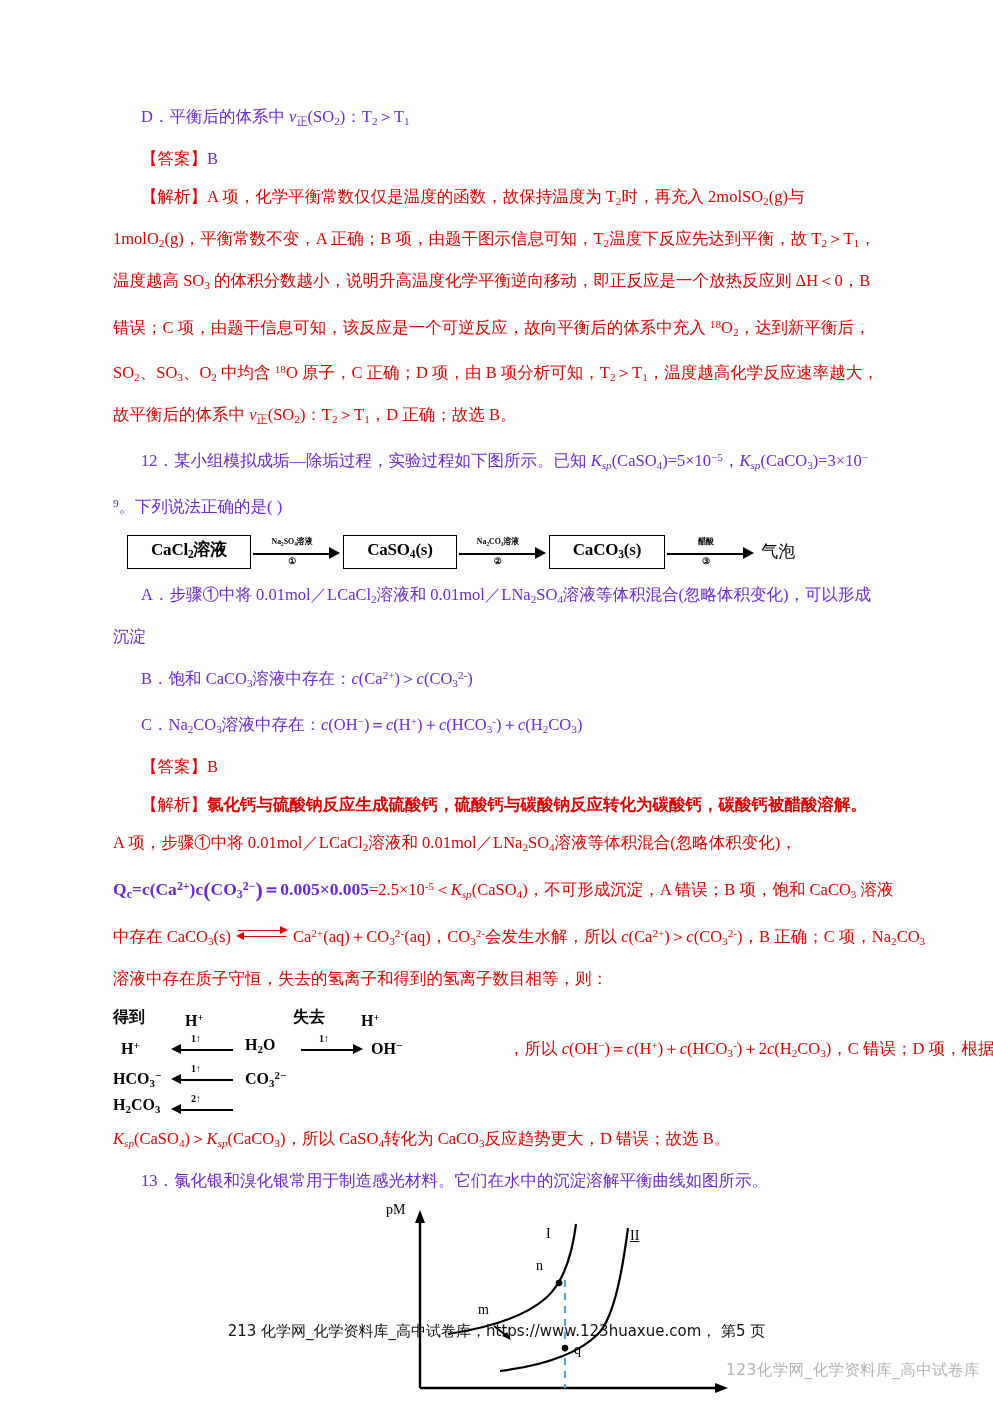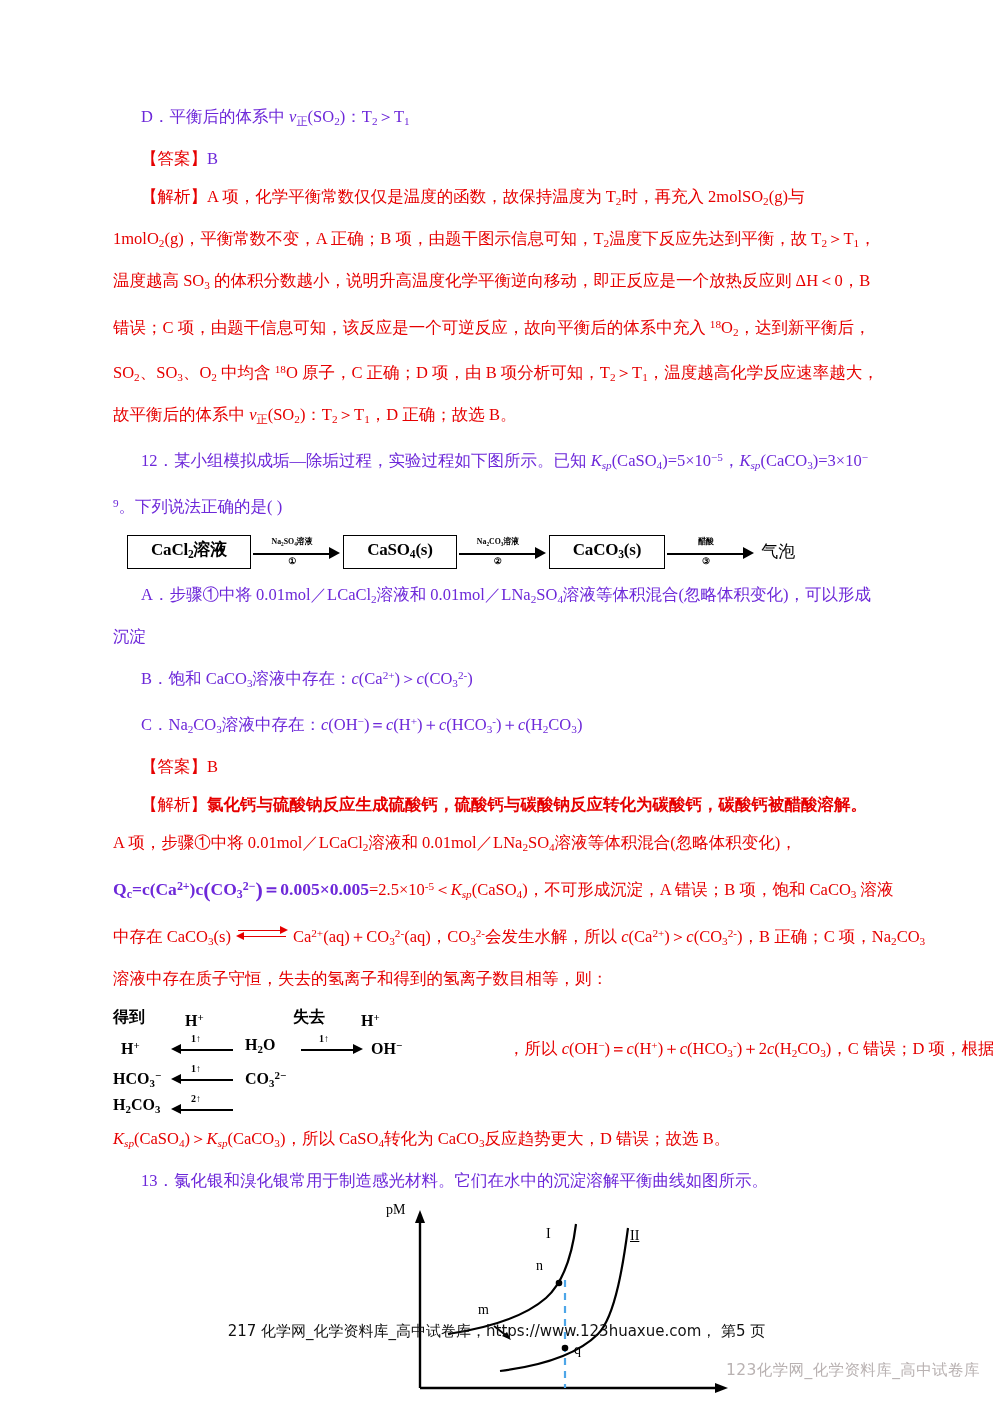--- a/index.html
+++ b/index.html
@@ -434,16 +434,16 @@
         <div class="glabel" style="left:168px; top:20px;">I</div>
         <div class="glabel" style="left:252px; top:22px;text-decoration:underline;">II</div>
         <div class="glabel" style="left:100px; top:96px;">m</div>
         <div class="glabel" style="left:158px; top:52px;">n</div>
         <div class="glabel" style="left:196px; top:136px;">q</div>
       </div>
     </div>
 
   </div>
 
-  <div class="footer">217 化学网_化学资料库_高中试卷库，https://www.123huaxue.com，  第5 页</div>
+  <div class="footer">213 化学网_化学资料库_高中试卷库，https://www.123huaxue.com，  第5 页</div>
   <div class="watermark">123化学网_化学资料库_高中试卷库</div>
 
 </div>
 
 </body></html>

